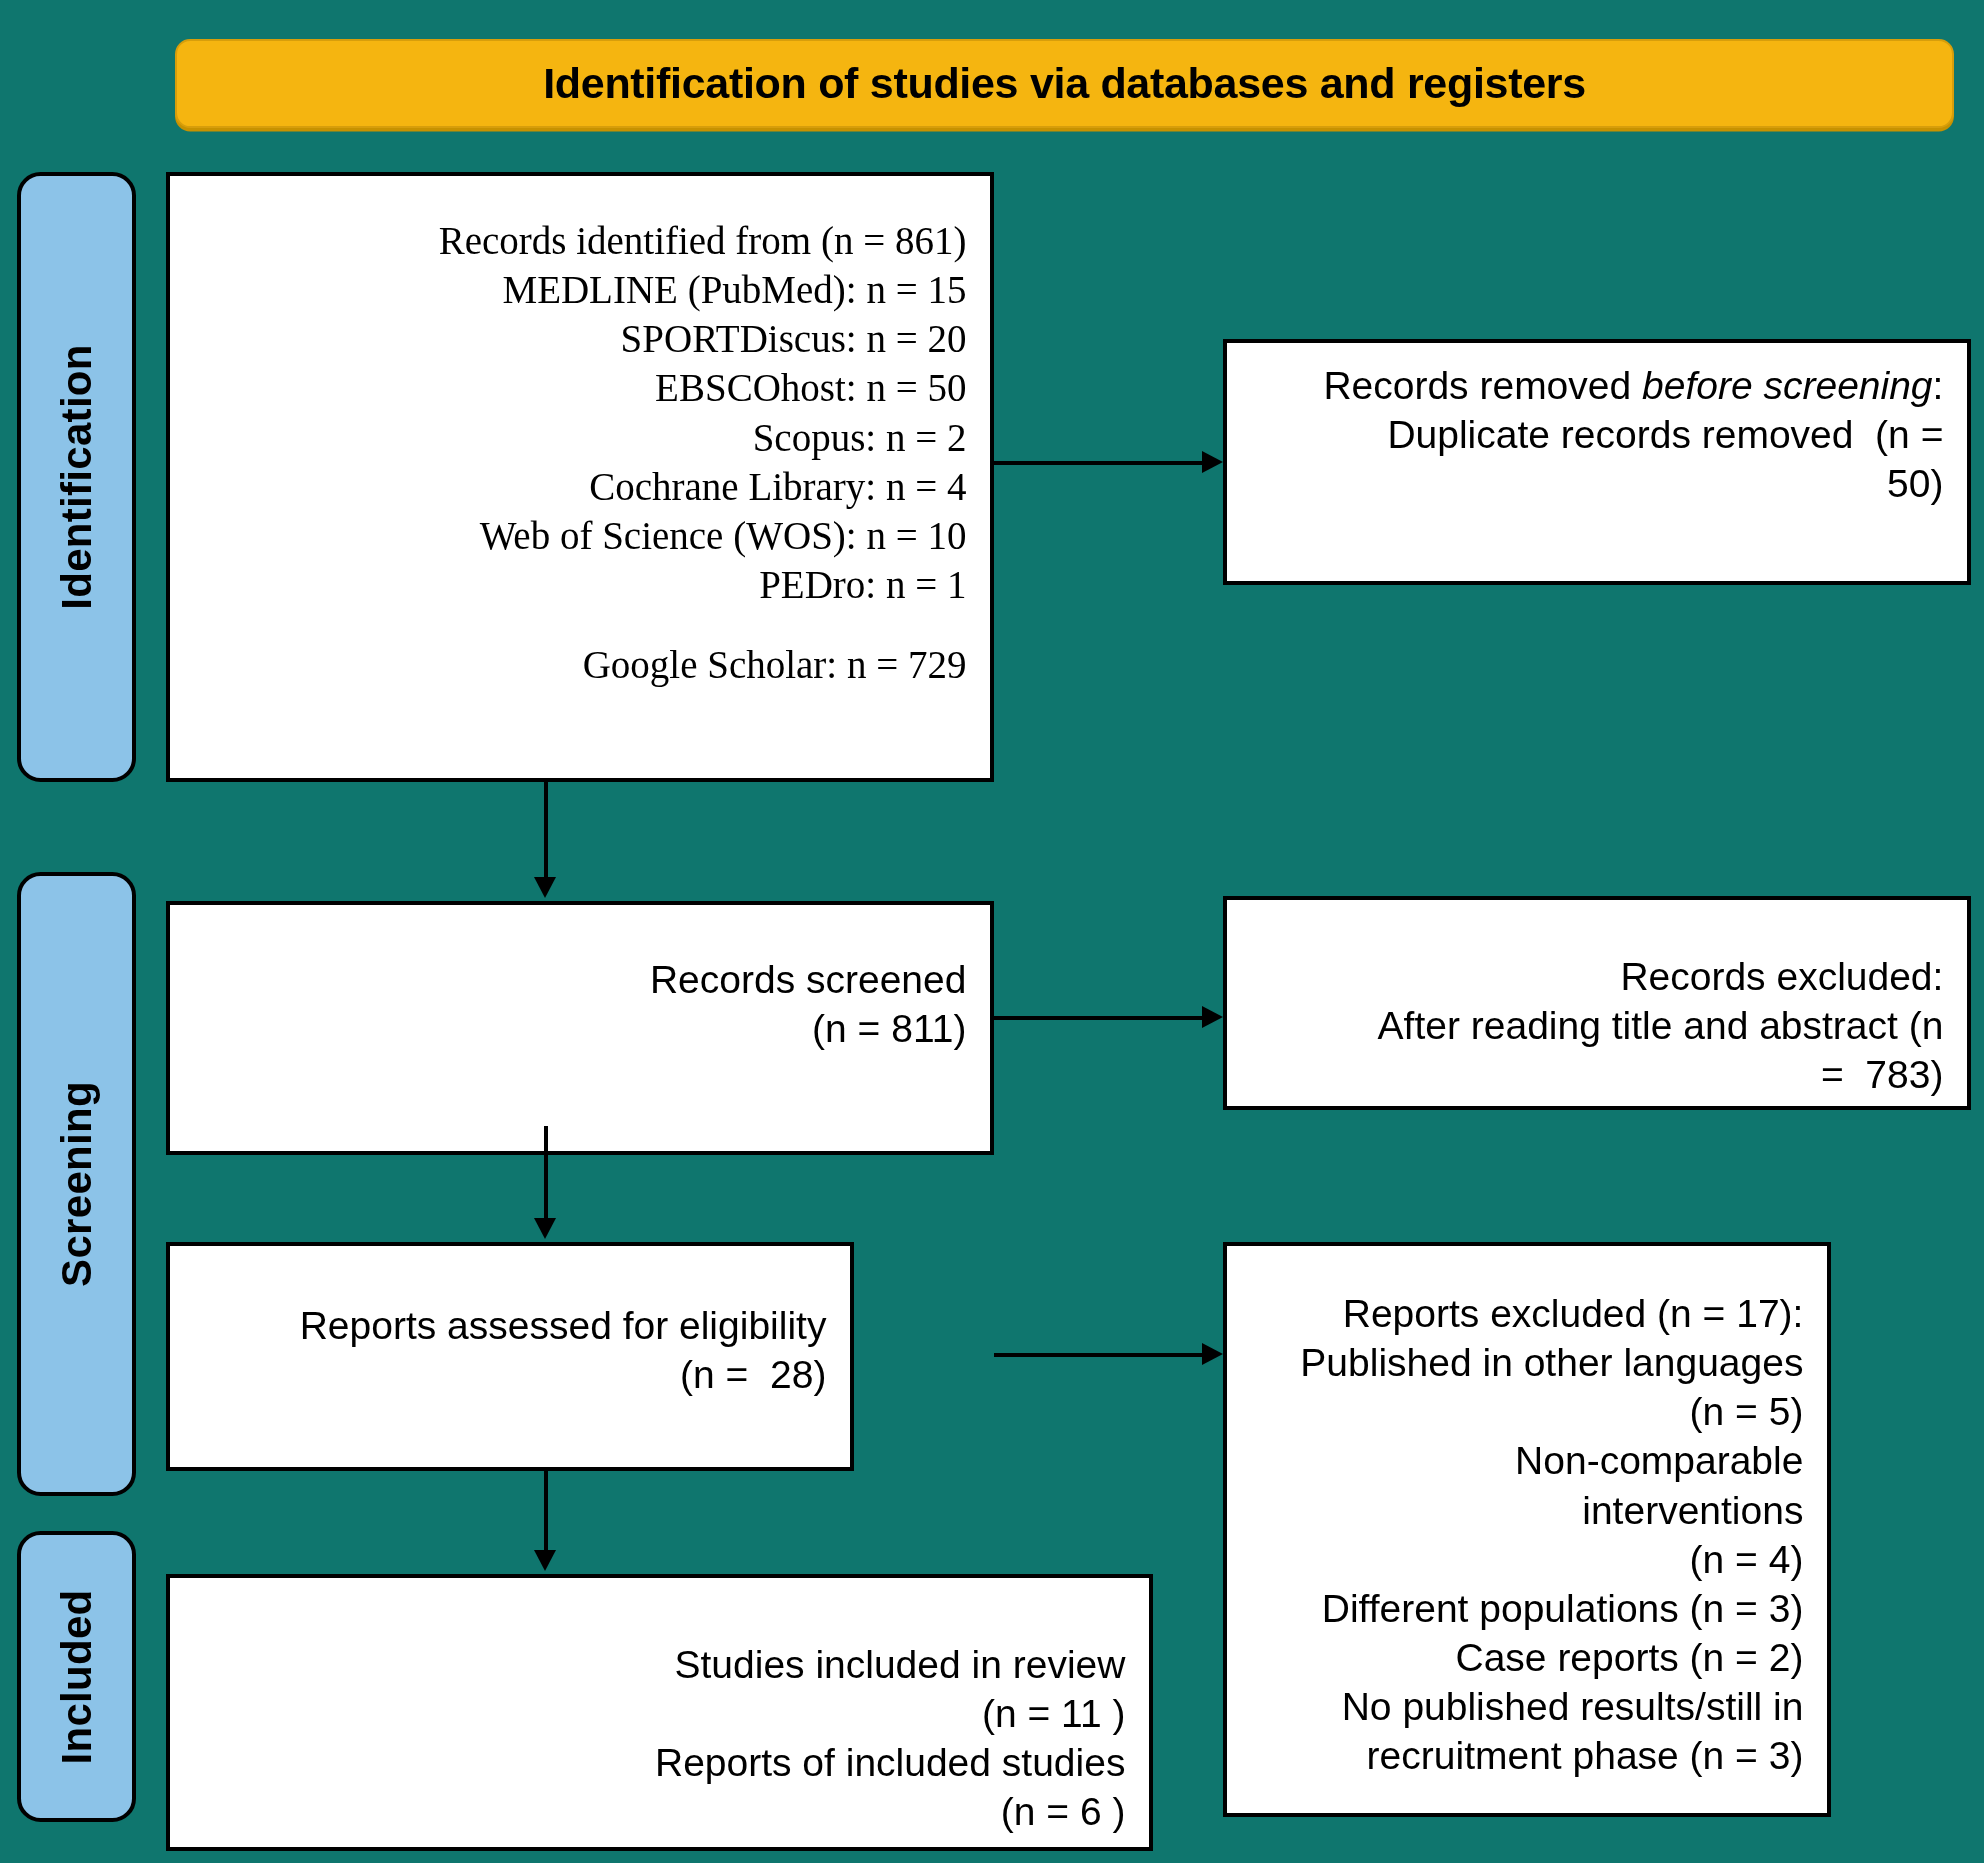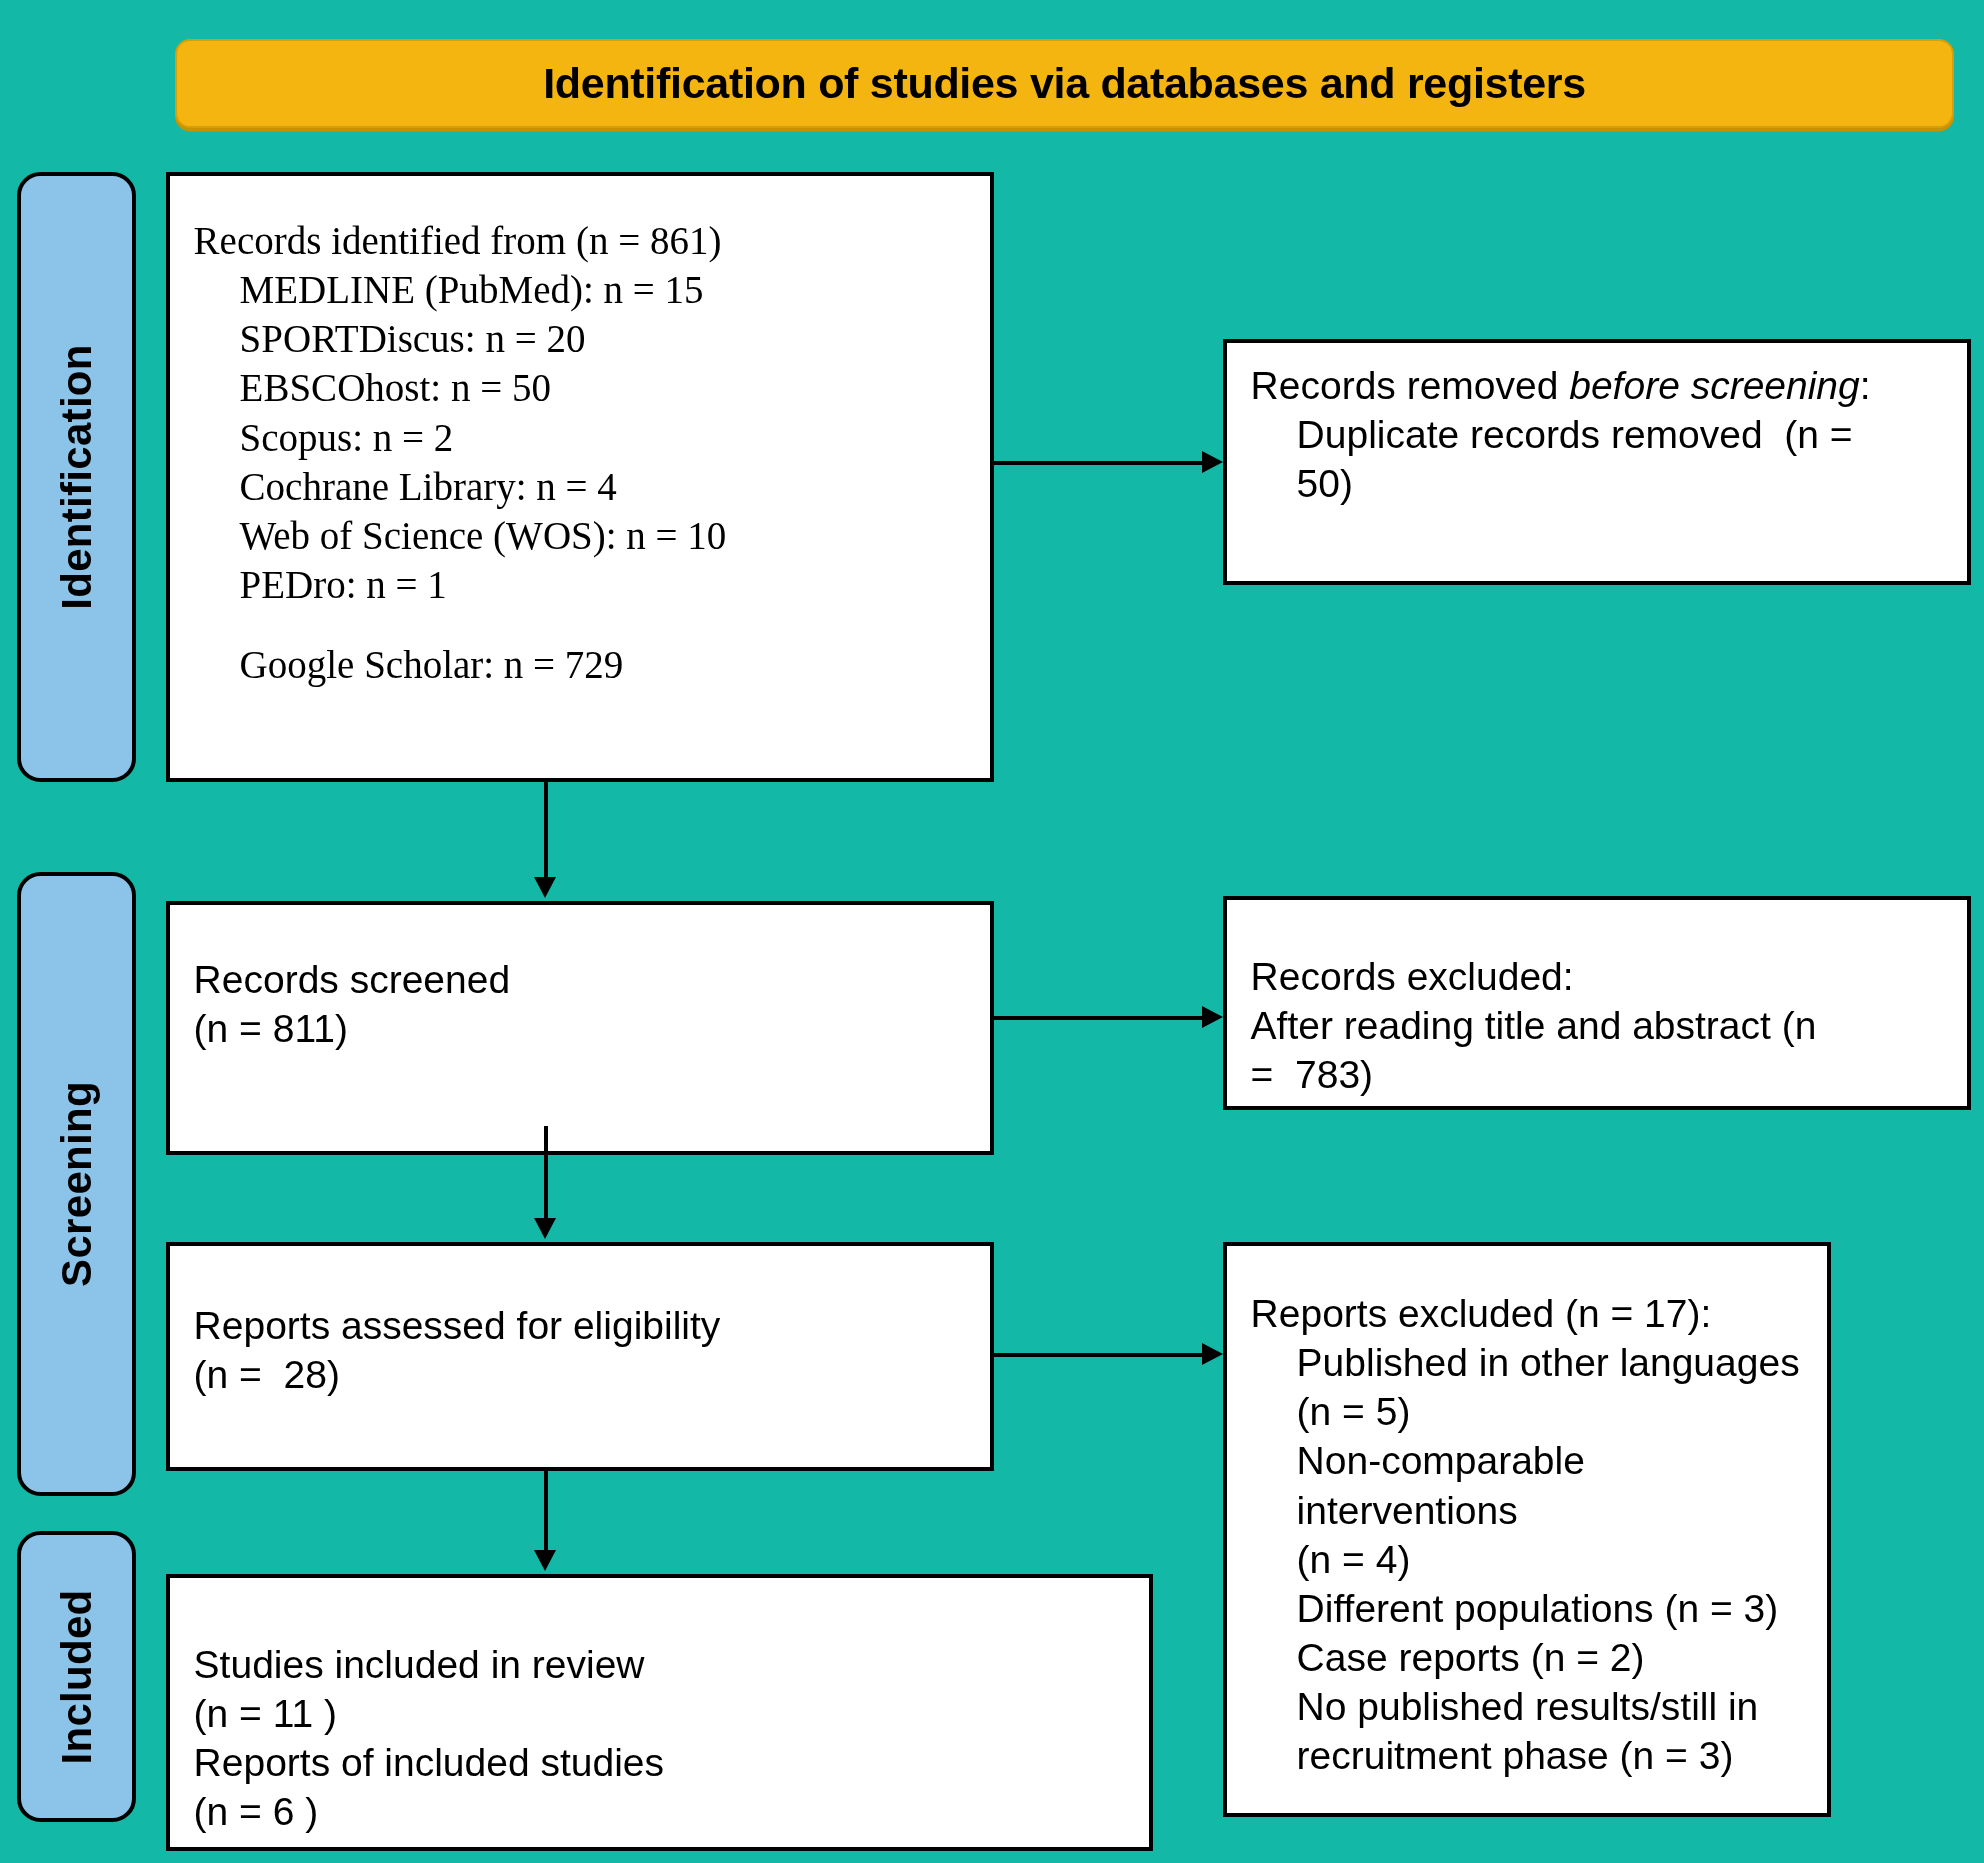--- a/index.html
+++ b/index.html
@@ -9,22 +9,23 @@
     background: #ffffff;
   }
   body {
     font-family: "Liberation Sans", sans-serif;
     color: #000000;
   }
   #stage {
     position: relative;
     width: 1985px;
     height: 1864px;
-    background: #14b8a6;
+    background: #0f766e;
     overflow: hidden;
+    text-align: right;
   }
 
   
   .banner {
     position: absolute;
     left: 175px;
     top: 39px;
     width: 1779px;
     height: 89px;
     background: #F5B510;
@@ -84,21 +85,21 @@
     color: #000000;
     white-space: pre-wrap;
   }
   .box p.indent  { padding-left: 46px; }
   .box p.gap     { margin-top: 30.5px; }
   .ital { font-style: italic; }
 
   
   #box-identified   { left: 166px; top: 172px;  width: 828px; height: 610px; }
   #box-screened     { left: 166px; top: 901px; width: 828px; height: 254px; }
-  #box-eligibility  { left: 166px; top: 1242px; width: 828px; height: 229px; }
+  #box-eligibility  { left: 166px; top: 1242px; width: 688px; height: 229px; }
   #box-included     { left: 166px; top: 1574px; width: 987px; height: 277px; }
 
   
   #box-removed      { left: 1223px; top: 339px;  width: 748px; height: 246px; }
   #box-excluded-rec { left: 1223px; top: 896px; width: 748px; height: 214px; }
   #box-excluded-rep { left: 1223px; top: 1242px; width: 608px; height: 575px; }
 
   #box-identified   { padding-top: 40px; font-family: Liberation Serif, serif; }
   #box-screened     { padding-top: 50px; }
   #box-eligibility  { padding-top: 55px; }

